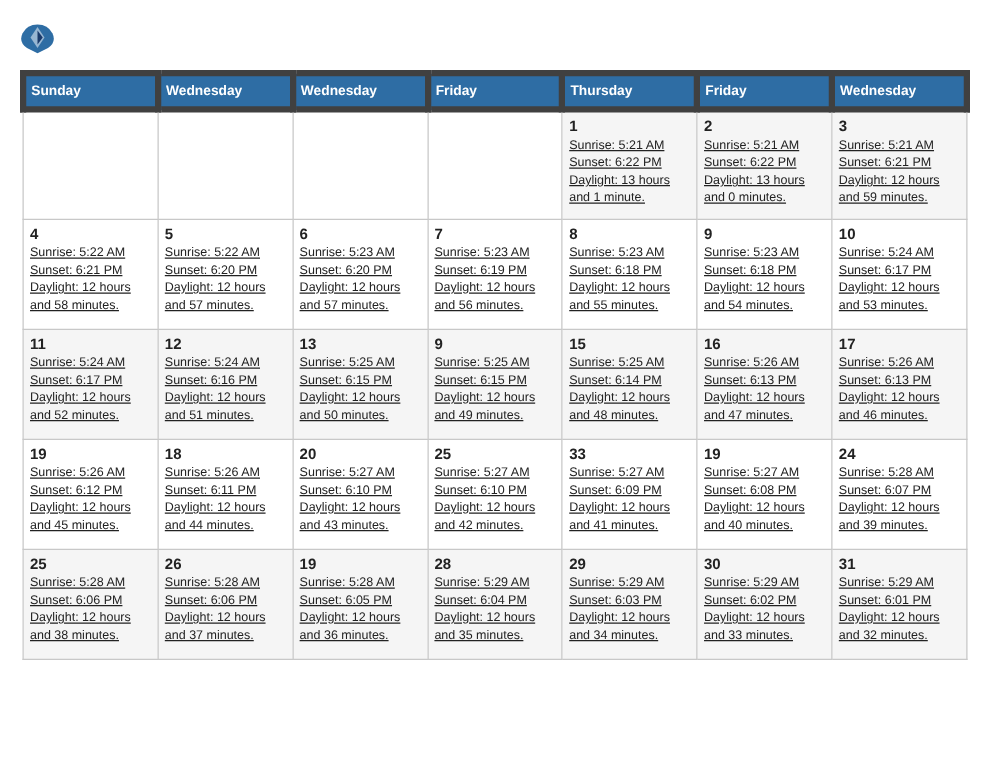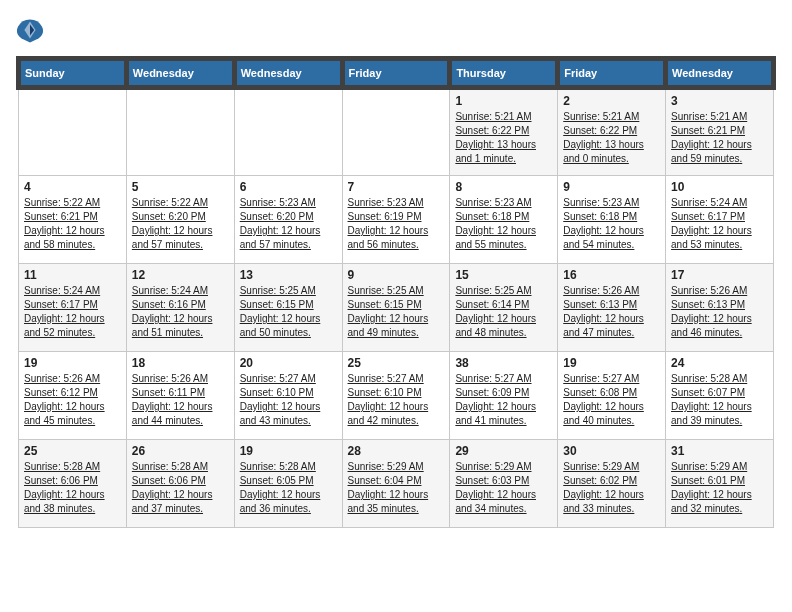--- a/index.html
+++ b/index.html
@@ -275,21 +275,21 @@
 and 43 minutes.</div>
         </td>
         <td>
           <span class="day-num">25</span>
           <div class="day-info" style="white-space: pre-line;">Sunrise: 5:27 AM
 Sunset: 6:10 PM
 Daylight: 12 hours
 and 42 minutes.</div>
         </td>
         <td>
-          <span class="day-num">38</span>
+          <span class="day-num">33</span>
           <div class="day-info" style="white-space: pre-line;">Sunrise: 5:27 AM
 Sunset: 6:09 PM
 Daylight: 12 hours
 and 41 minutes.</div>
         </td>
         <td>
           <span class="day-num">19</span>
           <div class="day-info" style="white-space: pre-line;">Sunrise: 5:27 AM
 Sunset: 6:08 PM
 Daylight: 12 hours

